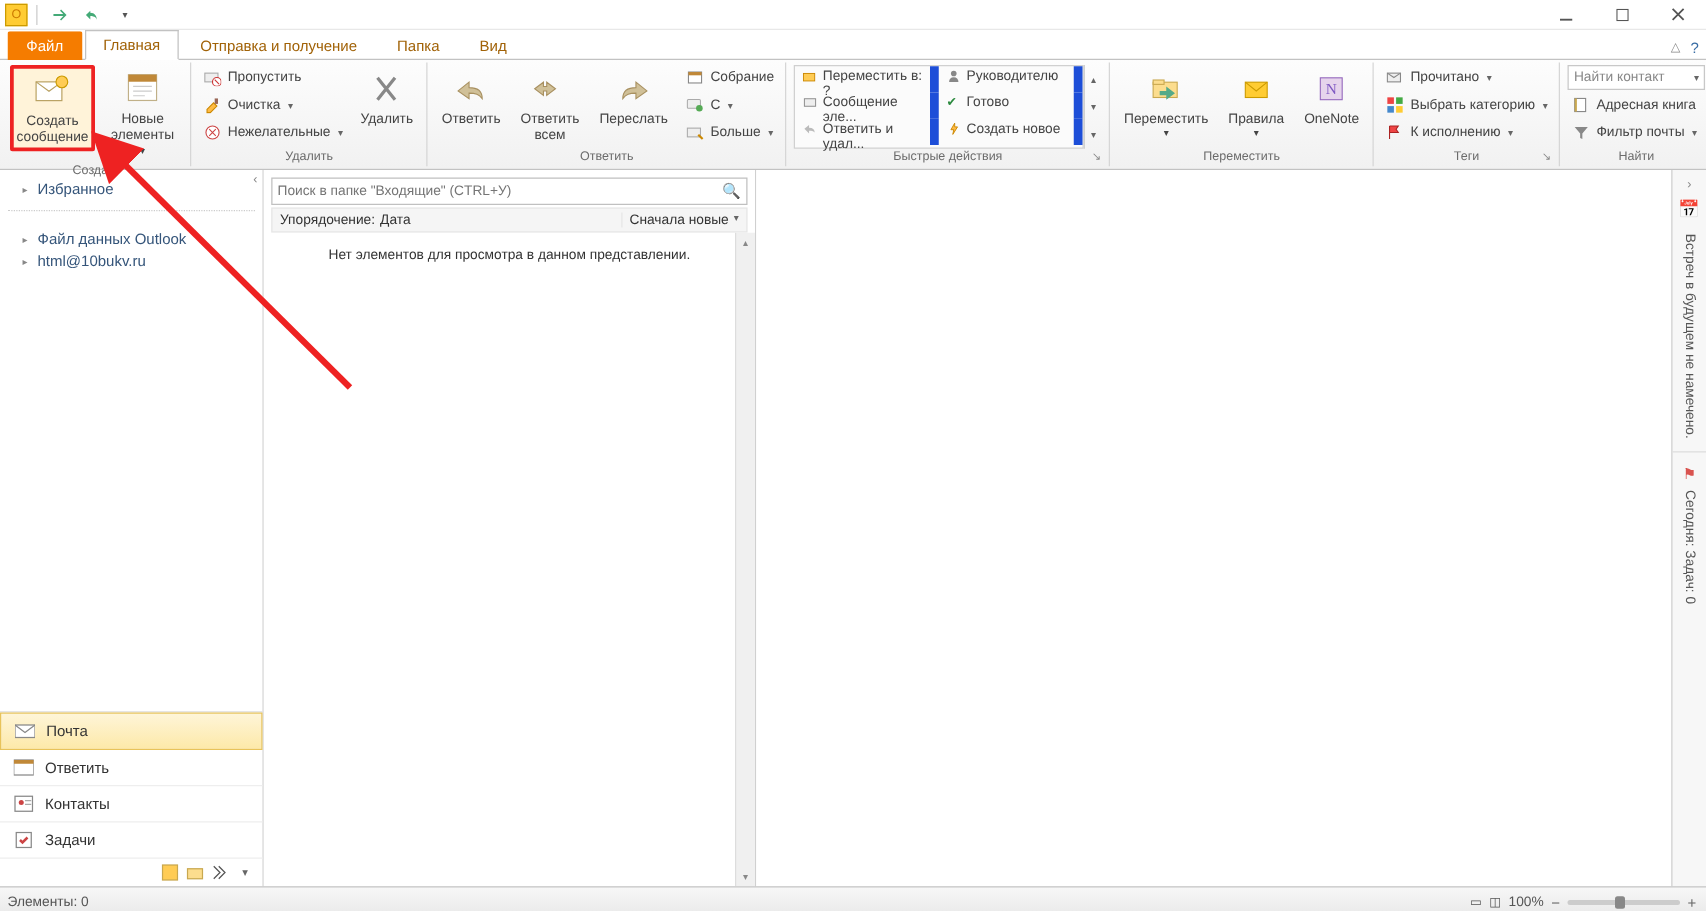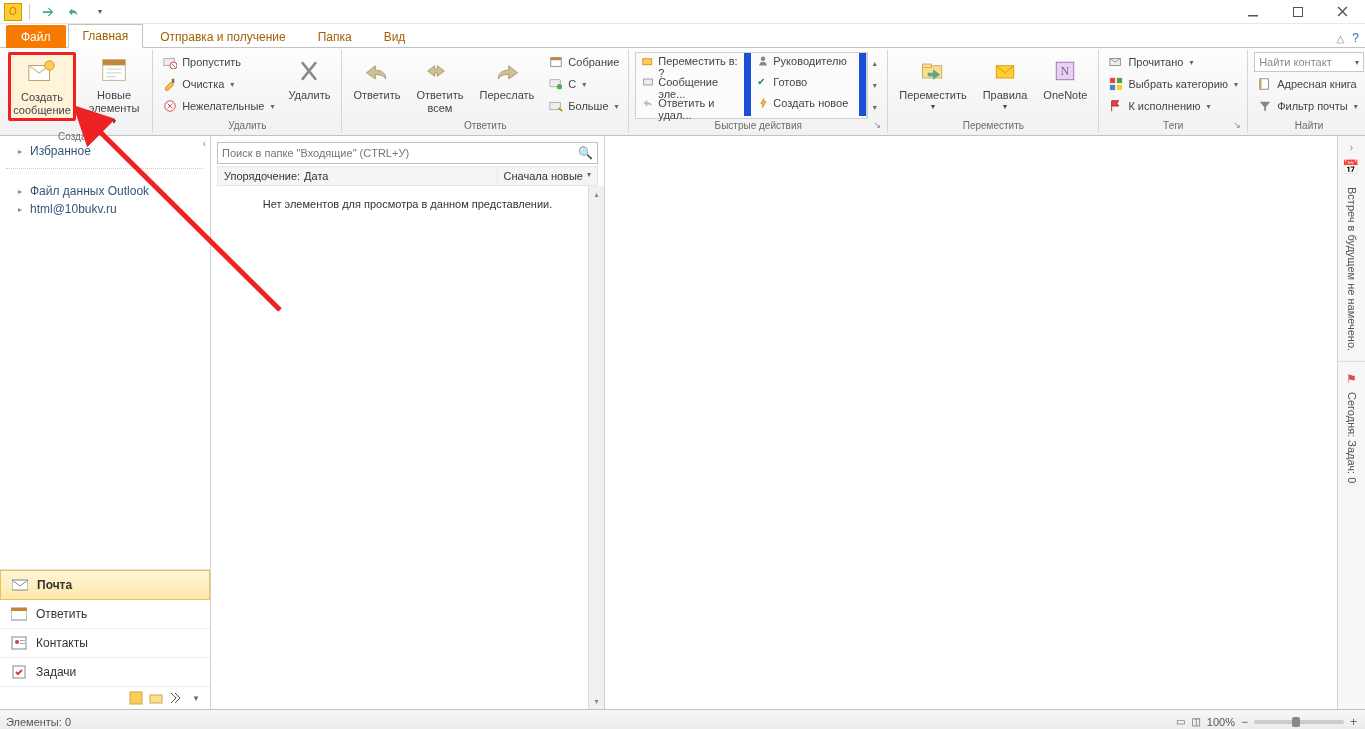--- a/index.html
+++ b/index.html
@@ -690,21 +690,21 @@
     </div>
 
     <div class="nav-bottom">
       <div class="nav-bottom-item sel">
         <span class="nicon">
             <svg width="16" height="14" viewBox="0 0 16 14">
               <rect x="0" y="2" width="16" height="10" fill="#fff" stroke="#888"></rect>
               <path d="M0 2l8 6 8-6" fill="none" stroke="#888"></path>
             </svg>
           </span>
-        <span style="font-weight:700;">Почта</span>
+        <span style="font-weight:400;">Почта</span>
       </div>
       <div class="nav-bottom-item">
         <span class="nicon">
             <svg width="16" height="14" viewBox="0 0 16 14">
               <rect x="0" y="1" width="16" height="12" fill="#fff" stroke="#888"></rect>
               <rect x="0" y="1" width="16" height="3" fill="#c08838"></rect>
             </svg>
           </span>
         <span>Ответить</span>
       </div>

